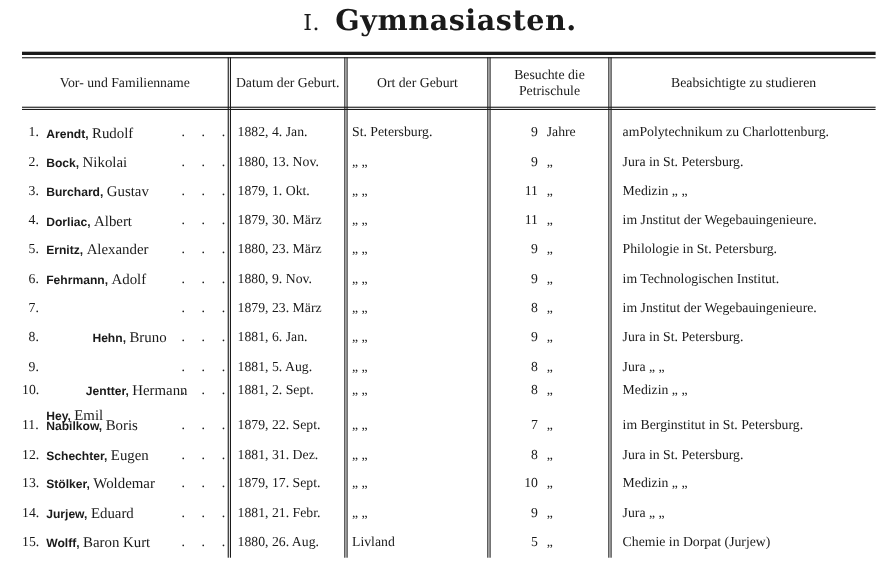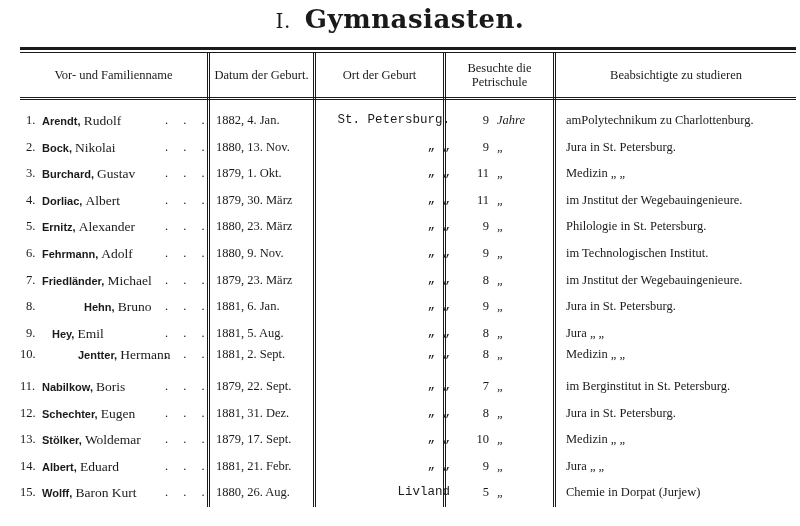--- a/index.html
+++ b/index.html
@@ -15,23 +15,23 @@
          justify-content:center; text-align:center; font-size:12.5px; line-height:14px;
          font-family:"Liberation Serif", serif; }
   .row { position:absolute; left:0; width:800px; height:26px; font-size:12.5px;
          font-family:"Liberation Serif", serif; }
   .cell { position:absolute; top:6px; white-space:nowrap; }
   .num { }
   .surname { font-family:"Liberation Sans", sans-serif; font-weight:bold; font-size:11px; }
   .given { font-size:13.5px; }
   .dots { position:absolute; top:6px; white-space:nowrap; letter-spacing:6px; }
   .c-date { left:216px; }
-  .c-place { left:320px; width:130px; text-align:right;font-family:Liberation Mono, monospace; }
+  .c-place { left:320px; width:130px; text-align:left; }
   .c-years-n { left:455px; width:34px; text-align:right; }
-  .c-years-u { left:497px;font-style:italic; }
+  .c-years-u { left:497px; }
   .c-study { left:566px; }
 </style>
 </head>
 <body>
 
 <div class="title">
   <span class="num">I.</span><span>Gymnasiasten.</span>
 </div>
 
 <div class="rule-thick" style="top:47px;"></div>
@@ -111,41 +111,40 @@
       <span class="cell" style="left:42px;"><span class="surname">Fehrmann,</span> <span class="given">Adolf</span></span>
       <span class="dots" style="left:165px;">. . .</span>
       <span class="cell c-date">1880, 9. Nov.</span>
       <span class="cell c-place">„        „</span>
       <span class="cell c-years-n">9</span>
       <span class="cell c-years-u">„</span>
       <span class="cell c-study">im Technologischen Institut.</span>
     </div>
     <div class="row" style="top: 266.6px;">
       <span class="cell" style="left:26px;">7.</span>
-      <span class="cell" style="left:42px;"><span class="surname">Friedländer,</span> <span class="given">Michael</span></span>
       <span class="dots" style="left:165px;">. . .</span>
       <span class="cell c-date">1879, 23. März</span>
       <span class="cell c-place">„        „</span>
       <span class="cell c-years-n">8</span>
       <span class="cell c-years-u">„</span>
       <span class="cell c-study">im Jnstitut der Wegebauingenieure.</span>
     </div>
     <div class="row" style="top: 293.2px;">
       <span class="cell" style="left:26px;">8.</span>
       <span class="cell" style="left:42px;padding-left:42px;"><span class="surname">Hehn,</span> <span class="given">Bruno</span></span>
       <span class="dots" style="left:165px;">. . .</span>
       <span class="cell c-date">1881, 6. Jan.</span>
       <span class="cell c-place">„        „</span>
       <span class="cell c-years-n">9</span>
       <span class="cell c-years-u">„</span>
       <span class="cell c-study">Jura in St. Petersburg.</span>
     </div>
     <div class="row" style="top: 319.8px;">
       <span class="cell" style="left:26px;">9.</span>
-      <span class="cell" style="left:52px;"><span class="surname">Hey,</span> <span class="given">Emil</span></span>
+      <span class="cell" style="left:42px;margin-top:44px;"><span class="surname">Hey,</span> <span class="given">Emil</span></span>
       <span class="dots" style="left:165px;">. . .</span>
       <span class="cell c-date">1881, 5. Aug.</span>
       <span class="cell c-place">„        „</span>
       <span class="cell c-years-n">8</span>
       <span class="cell c-years-u">„</span>
       <span class="cell c-study">Jura      „      „</span>
     </div>
     <div class="row" style="top: 341px; padding-left: 32px;">
       <span class="cell" style="left:20px;">10.</span>
       <span class="cell" style="left:42px;margin-left:36px;"><span class="surname">Jentter,</span> <span class="given">Hermann</span></span>
@@ -181,21 +180,21 @@
       <span class="cell" style="left:42px;"><span class="surname">Stölker,</span> <span class="given">Woldemar</span></span>
       <span class="dots" style="left:165px;">. . .</span>
       <span class="cell c-date">1879, 17. Sept.</span>
       <span class="cell c-place">„        „</span>
       <span class="cell c-years-n">10</span>
       <span class="cell c-years-u">„</span>
       <span class="cell c-study">Medizin „      „</span>
     </div>
     <div class="row" style="top: 452.8px;">
       <span class="cell" style="left:20px;">14.</span>
-      <span class="cell" style="left:42px;"><span class="surname">Albert,</span> <span class="given">Eduard</span></span>
+      <span class="cell" style="left:42px;"><span class="surname">Jurjew,</span> <span class="given">Eduard</span></span>
       <span class="dots" style="left:165px;">. . .</span>
       <span class="cell c-date">1881, 21. Febr.</span>
       <span class="cell c-place">„        „</span>
       <span class="cell c-years-n">9</span>
       <span class="cell c-years-u">„</span>
       <span class="cell c-study">Jura      „      „</span>
     </div>
     <div class="row" style="top: 479.4px;">
       <span class="cell" style="left:20px;">15.</span>
       <span class="cell" style="left:42px;"><span class="surname">Wolff,</span> <span class="given">Baron Kurt</span></span>

